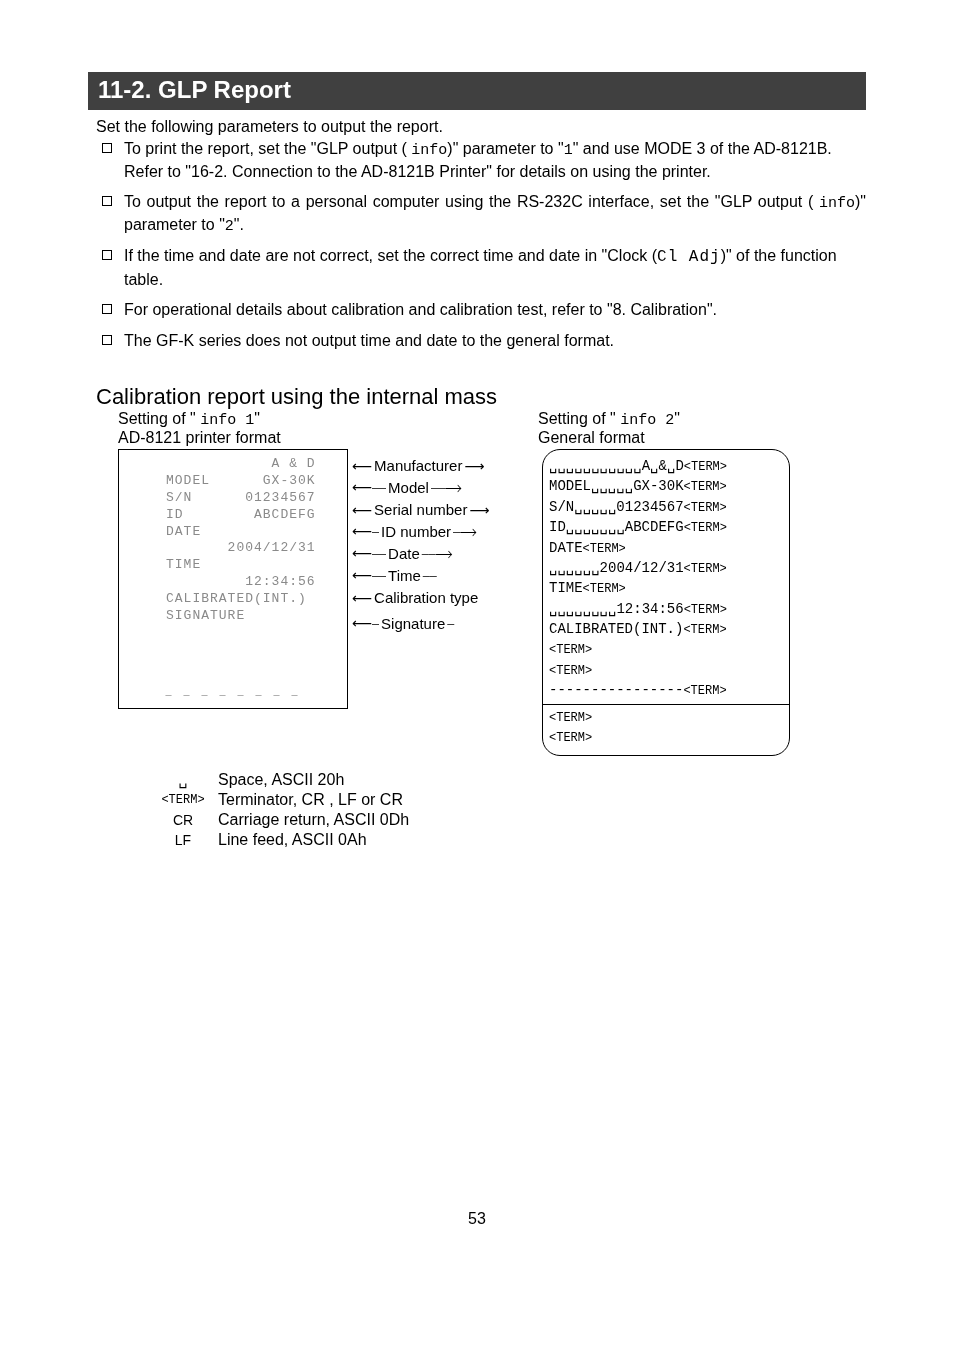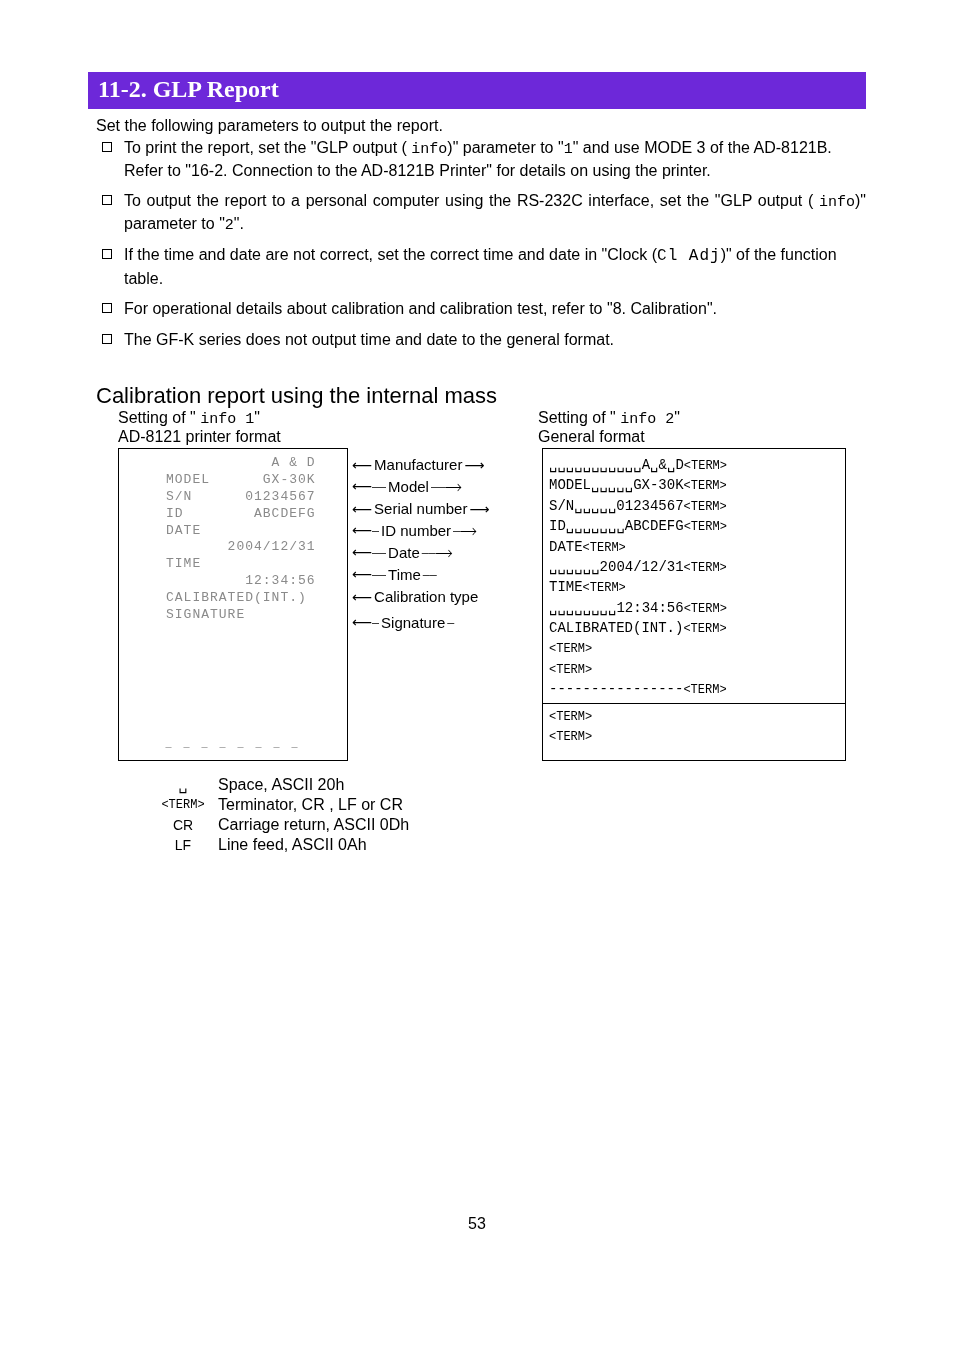--- a/index.html
+++ b/index.html
@@ -8,26 +8,26 @@
     background: #fff;
     font-family: Arial, sans-serif;
     font-size: 16px;
     color: #000;
     width: 954px;
   }
   .page {
     padding: 72px 88px 40px 88px;
   }
   .section-header {
-    background: #6d28d9;
+    background: #404040;
     color: #fff;
     font-size: 24px;
     font-weight: bold;
     padding: 4px 10px 6px 10px;
-    font-family: Liberation Serif, serif;
+    font-family: Liberation Sans, sans-serif;
   }
   .intro {
     margin: 8px 0 0 8px;
   }
   ul.boxed {
     list-style: none;
     padding: 0;
     margin: 0 0 0 8px;
   }
   ul.boxed > li {
@@ -78,21 +78,21 @@
     margin: 2px 0 0 30px;
     align-items: stretch;
   }
   .panel {
     border: 1px solid #000;
     padding: 6px 6px 8px 6px;
     box-sizing: border-box;
   }
   .panel.left {
     width: 230px;
-    height: 313px;
+    height: 260px;
     position: relative;
     font-family: "Courier New", monospace;
     font-size: 13px;
     color: #8a8a8a;
     line-height: 1.3;
     padding-left: 47px;
   }
   .panel.left .lcd-line {
     white-space: pre;
     letter-spacing: 1px;
@@ -120,24 +120,25 @@
   }
   .middle-col .arrow-line .lbl {
     flex: 0 0 auto;
     text-align: center;
     padding: 0 2px;
   }
   .arrow {
     font-size: 14px;
   }
   .panel.right {
-    width: 304px;
+    width: 248px;
     font-family: "Consolas","Courier New", monospace;
     font-size: 14px;
     line-height: 1.45;
+    border-radius: 18px;
   }
   .panel.right .rline {
     white-space: nowrap;
   }
   .term {
     font-family: "Consolas","Courier New", monospace;
     font-size: 12px;
   }
   .spaces {
     letter-spacing: 0;

